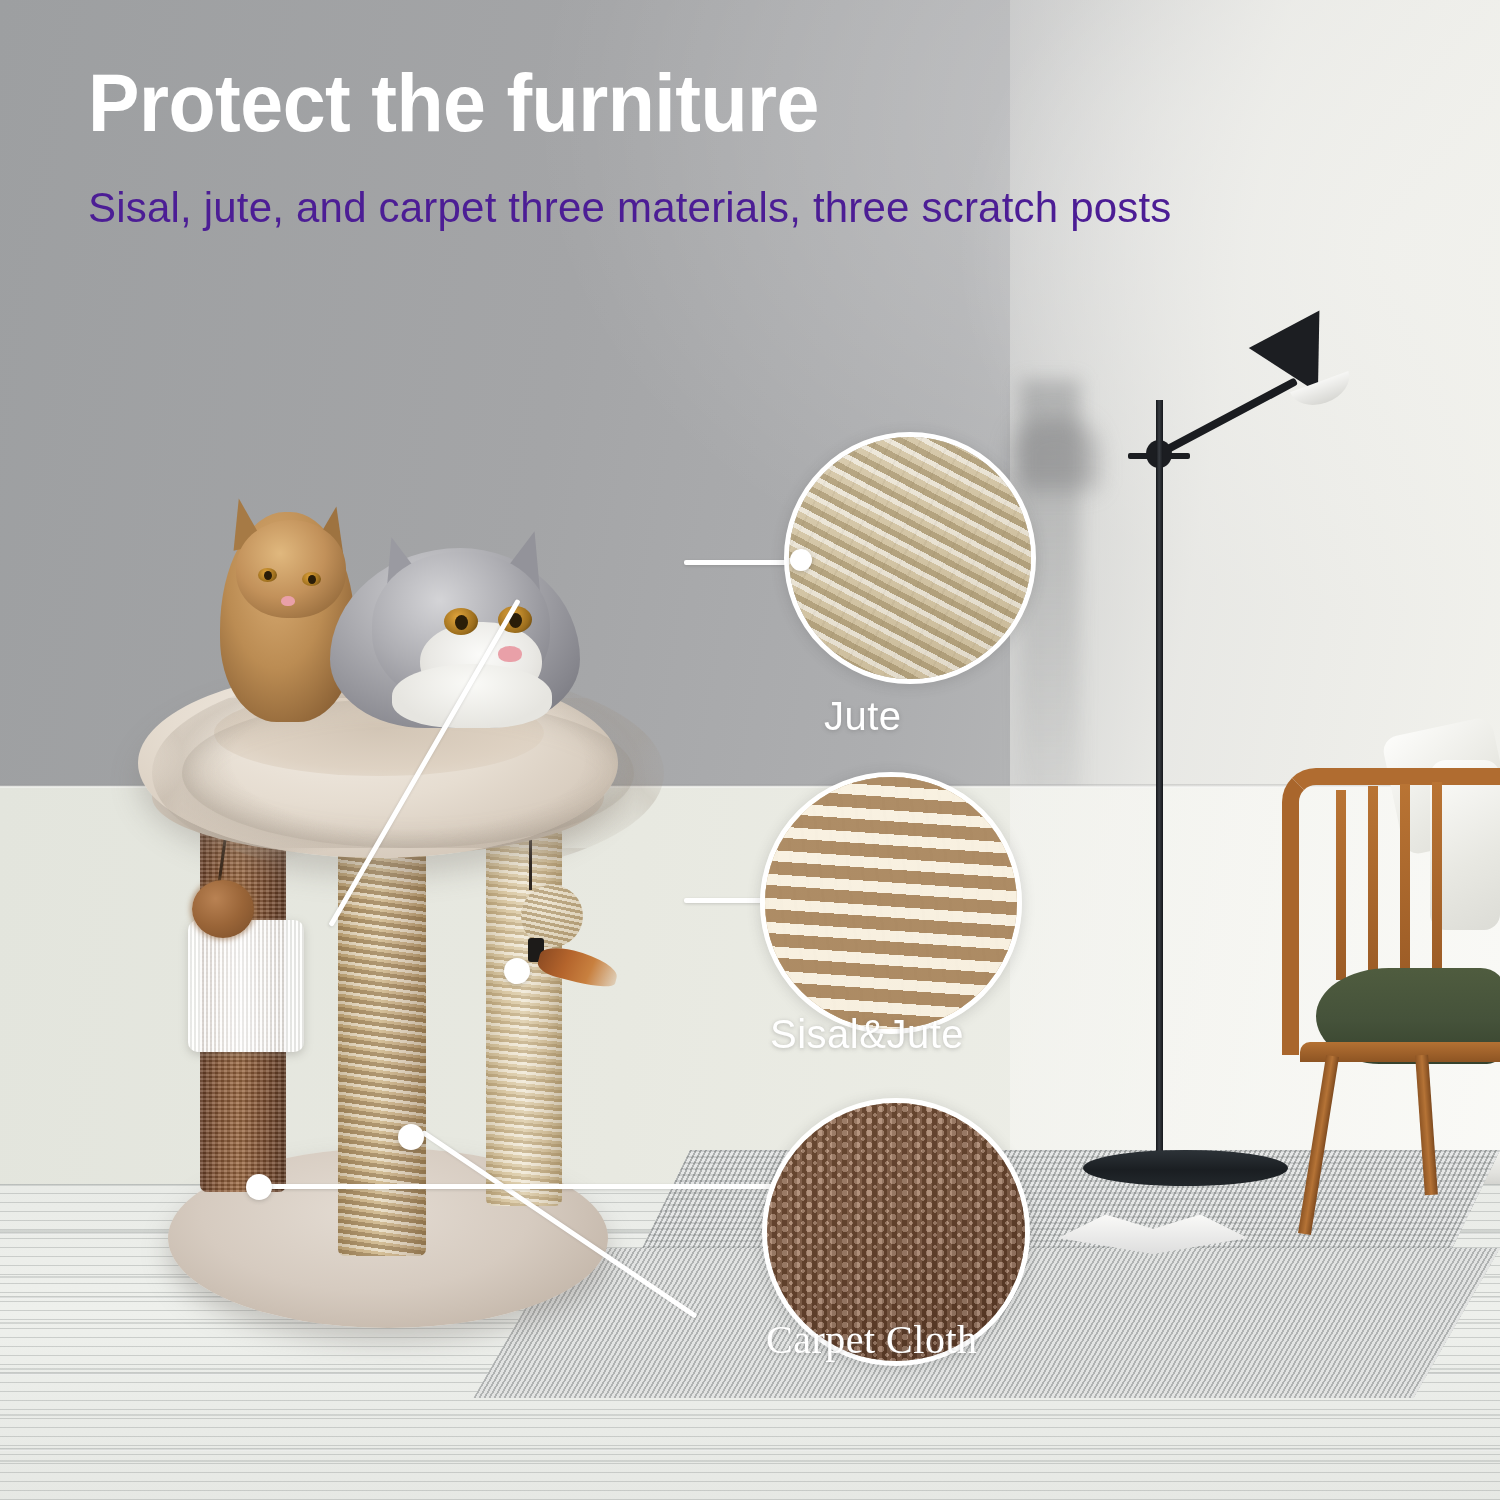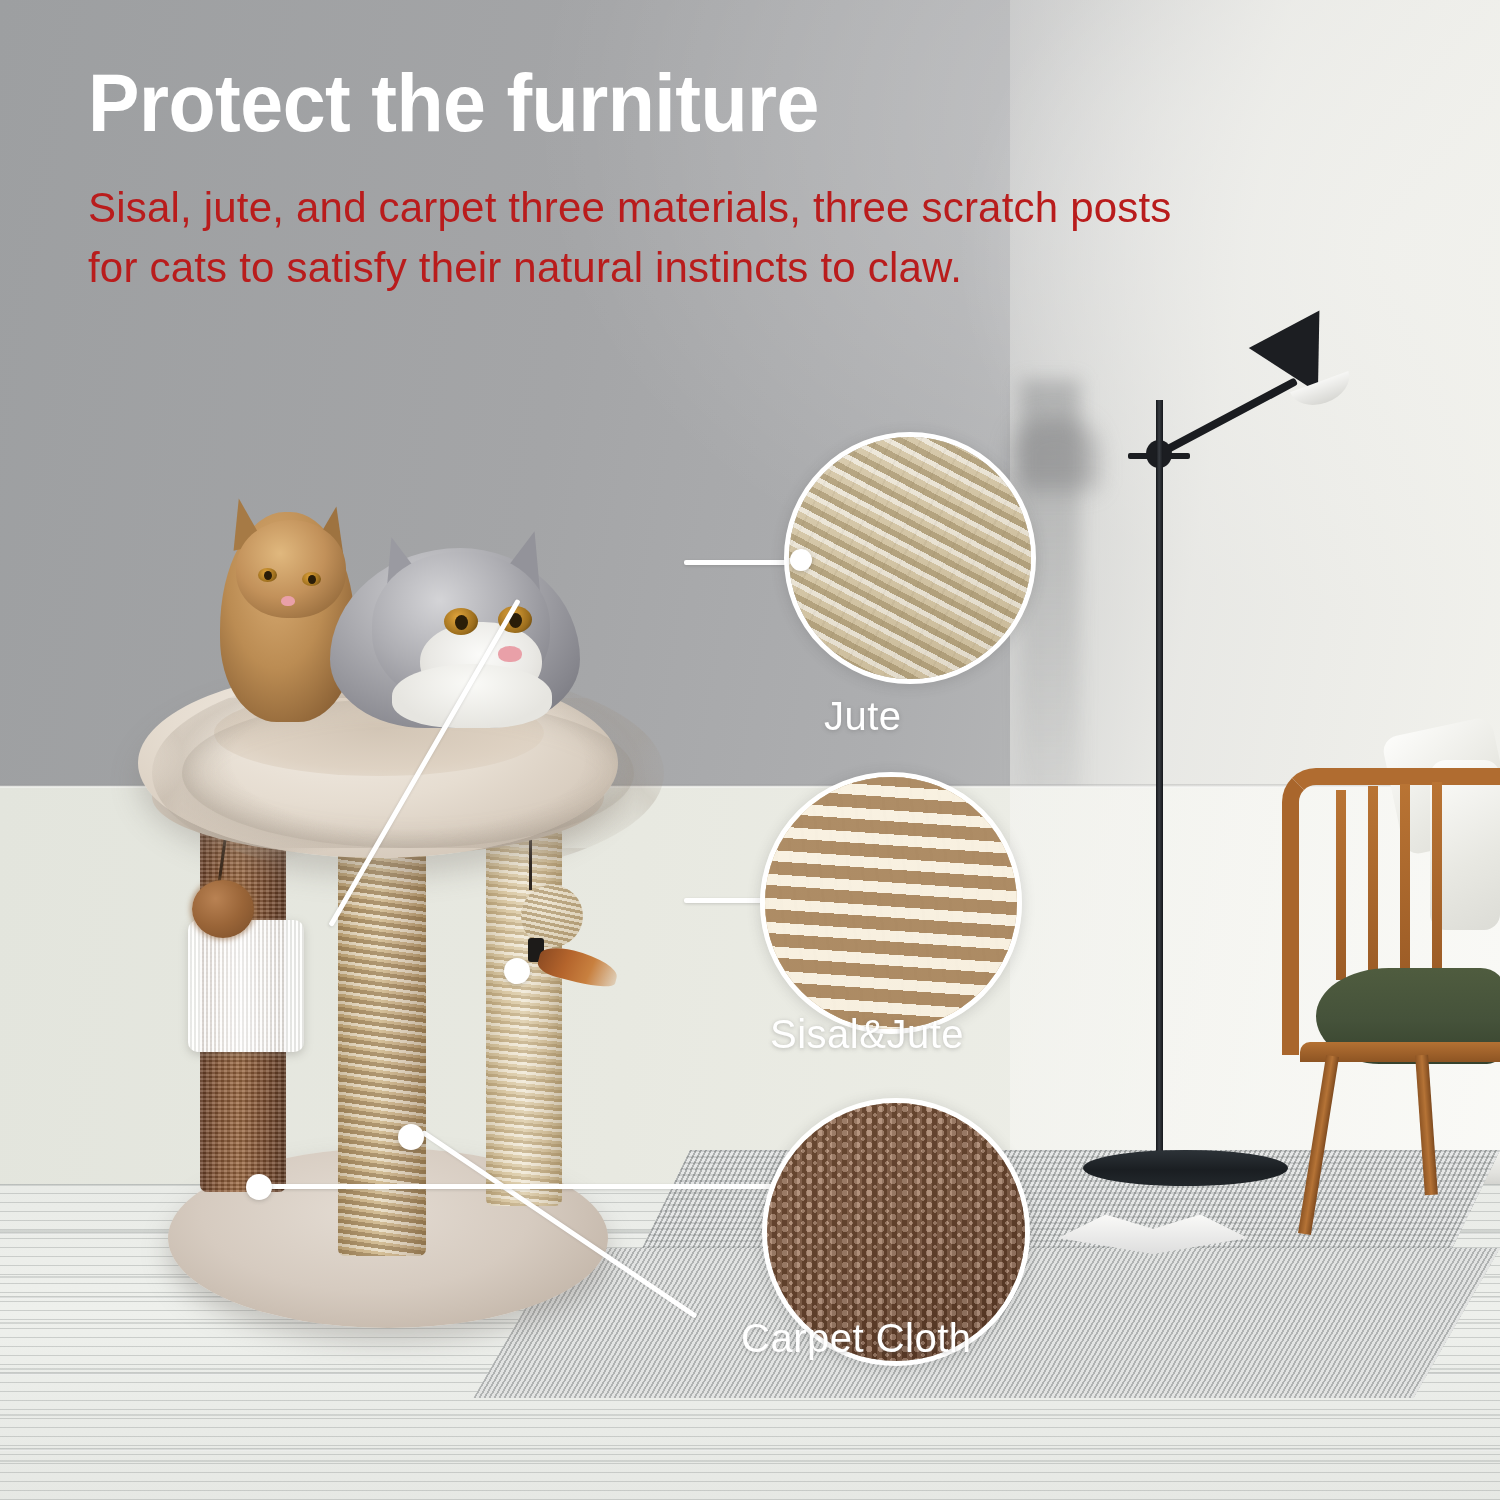--- a/index.html
+++ b/index.html
@@ -307,21 +307,21 @@
           box-shadow:0 1px 3px rgba(70,70,70,.20);}
 
   
   .headline{
     position:absolute;left:88px;top:62px;color:#fff;
     font-family:"Liberation Sans Narrow","Liberation Sans",sans-serif;
     font-weight:700;font-size:82px;letter-spacing:-0.5px;line-height:1.0;
     transform:scaleX(.94);transform-origin:left top;
   }
   .subline{
-    position:absolute;left:88px;top:178px;color:#b91c1c;
+    position:absolute;left:88px;top:178px;color:#4c1d95;
     font-family:"Liberation Sans",sans-serif;
     font-weight:400;font-size:42px;line-height:1.42;width:1340px;
     letter-spacing:.2px;
   }
 </style>
 </head>
 <body>
 
 <div id="scene">
 
@@ -432,21 +432,20 @@
   <div class="callout-label" style="left:824px;top:694px;">Jute</div>
 
   <div class="callout" style="left:760px;top:772px;width:252px;height:252px;">
     <div class="swatch swatch-jute"></div>
   </div>
   <div class="callout-label" style="left:770px;top:1012px;">Sisal&amp;Jute</div>
 
   <div class="callout" style="left:762px;top:1098px;width:258px;height:258px;">
     <div class="swatch swatch-carpet"></div>
   </div>
-  <div class="callout-label" style="left:741px;top:1316px;">Carpet Cloth</div>
+  <div class="callout-label" style="left:766px;top:1316px;font-family:Liberation Serif, serif;">Carpet Cloth</div>
 
   <div class="headline">Protect the furniture</div>
   <div class="subline">
     <div>Sisal, jute, and carpet three materials, three scratch posts</div>
-    <div>for cats to satisfy their natural instincts to claw.</div>
   </div>
 
 </div>
 
 </body></html>

